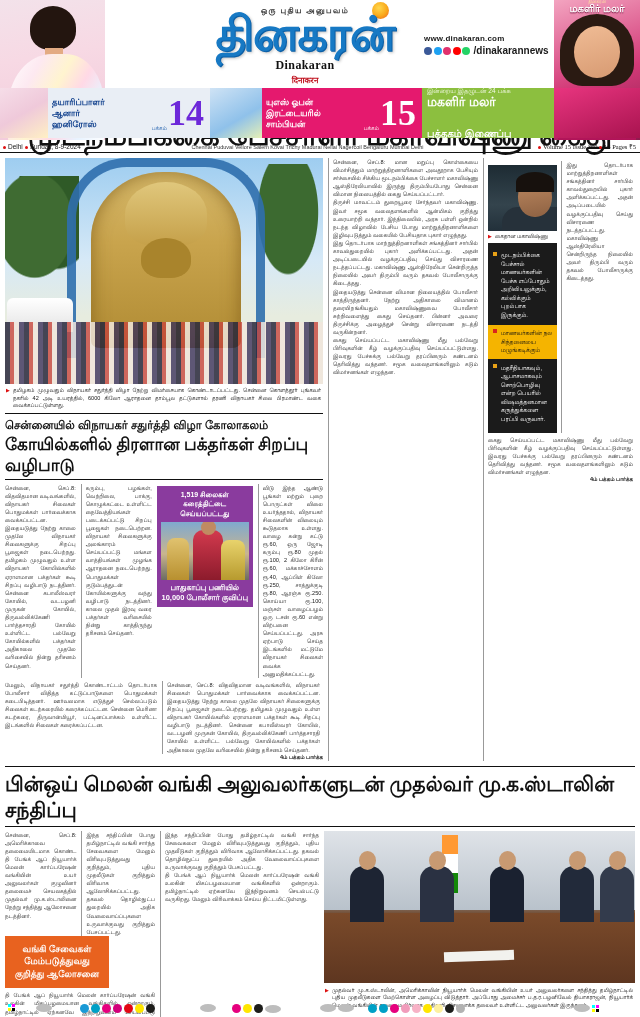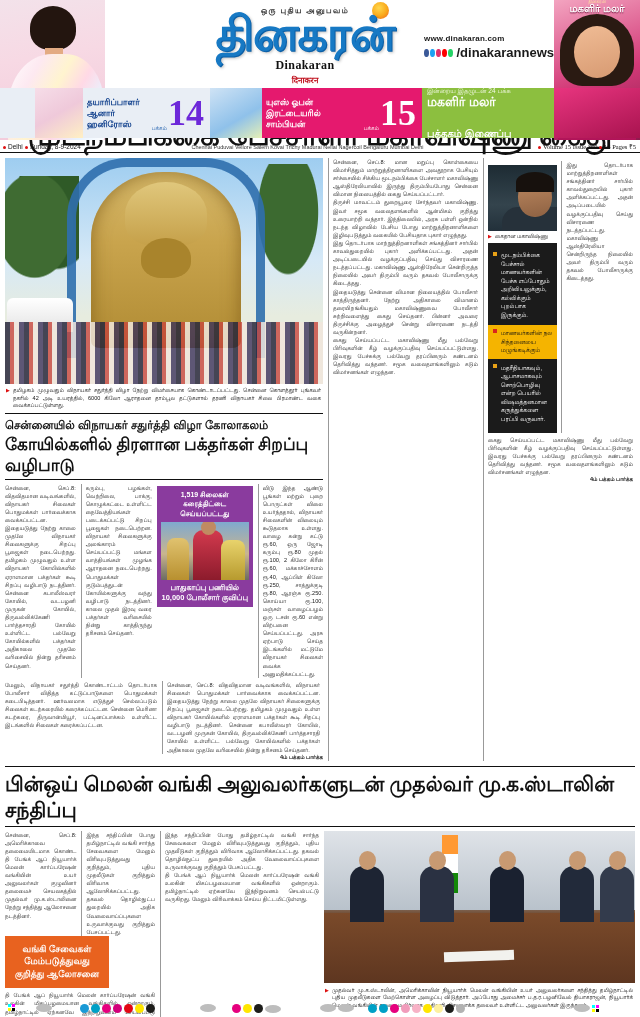--- a/index.html
+++ b/index.html
@@ -63,21 +63,21 @@
     font-size:8px; color:#c0121f; font-weight:bold;
   }
   .mh-web {
     position:absolute; right:86px; top:34px; width:130px; text-align:left;
   }
   .mh-web .url { font-size:8px; font-weight:bold; color:#1a1a1a; letter-spacing:.2px;}
   .mh-web .social { margin-top:2px; display:flex; align-items:center; gap:1.5px; }
   .soc { width:8px; height:8px; border-radius:50%; display:inline-block; }
   .soc.f{background:#3b5998;} .soc.t{background:#1da1f2;} .soc.i{background:#e1306c;}
   .soc.y{background:#ff0000;} .soc.w{background:#25d366;}
-  .mh-web .handle { font-size:13px; font-weight:bold; color:#1a1a1a; margin-left:2px;}
+  .mh-web .handle { font-size:10px; font-weight:bold; color:#1a1a1a; margin-left:2px;}
 
   .mh-mag {
     position:absolute; right:0; top:0; width:86px; height:140px; overflow:hidden;
     background:linear-gradient(160deg,#f3a4c0,#d33a78 55%,#8d1c4d);
   }
   .mh-mag .mtitle {
     position:absolute; top:3px; left:0; right:0; text-align:center;
     font-size:10px; font-weight:bold; color:#fff; text-shadow:0 1px 1px #7a1340;
   }
   .mh-mag .mtiny { position:absolute; top:-1px; left:0; right:0; text-align:center; font-size:4.5px; color:#ffe7a0; }
@@ -100,21 +100,21 @@
   .promo { position:relative; height:50px; display:flex; align-items:center; overflow:hidden; }
   .promo .pimg { height:50px; flex:0 0 auto; }
   .promo .ptext { flex:1; padding:0 4px; line-height:11px; }
   .promo .ptitle { font-size:8.5px; font-weight:bold; }
   .promo .pnum {
     font-family:"Liberation Serif", serif; font-weight:bold; font-size:36px;
     line-height:36px; padding-right:6px;
   }
   .promo .plabel { font-size:5.5px; align-self:flex-end; padding-bottom:6px; padding-right:1px; }
 
-  .promo1 { width:210px; background:#e9eef5;padding-left:35px; }
+  .promo1 { width:210px; background:#e9eef5; }
   .promo1 .pimg{ width:48px; background:linear-gradient(150deg,#f6dde8,#efc9da 50%,#fff0c4); }
   .promo1 .ptitle{ color:#0f3f8c; }
   .promo1 .pnum{ color:#6d28d9; }
   .promo1 .plabel{ color:#1f5fae; }
 
   .promo2 { width:212px; background:#e5196e; color:#fff; }
   .promo2 .pimg{ width:52px; background:linear-gradient(150deg,#cfe3f5,#8fc1ea 60%,#e6f0b6); }
   .promo2 .ptitle{ color:#fff; }
   .promo2 .pnum{ color:#fff; }
   .promo2 .plabel{ color:#fff; }

